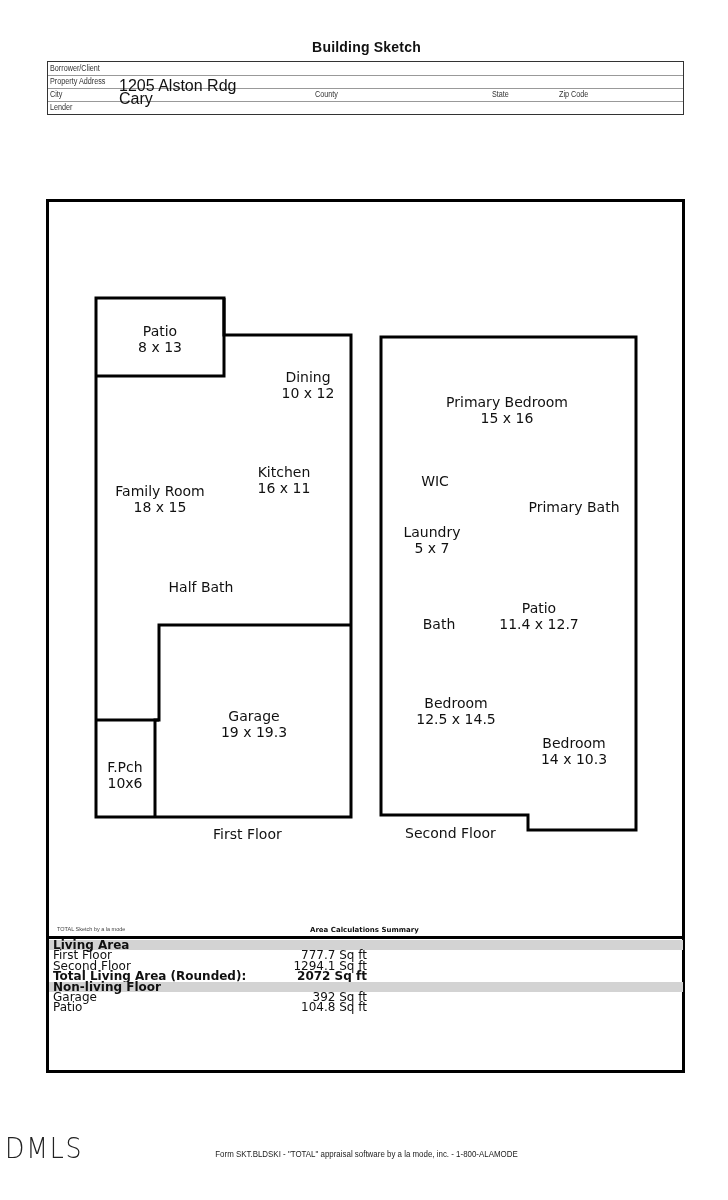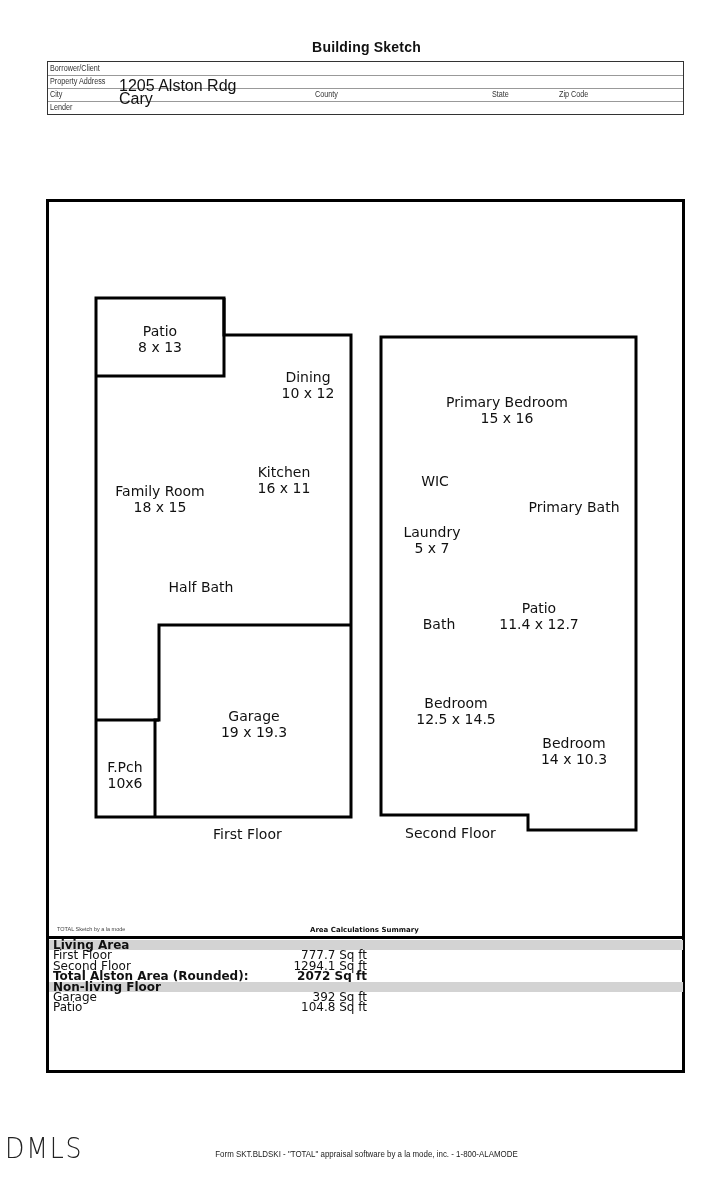--- a/index.html
+++ b/index.html
@@ -138,21 +138,21 @@
   </div>
   <div class="srow">
     <span class="slabel">First Floor</span>
     <span class="svalue">777.7 Sq ft</span>
   </div>
   <div class="srow">
     <span class="slabel">Second Floor</span>
     <span class="svalue">1294.1 Sq ft</span>
   </div>
   <div class="srow total">
-    <span class="slabel">Total Alston Area (Rounded):</span>
+    <span class="slabel">Total Living Area (Rounded):</span>
     <span class="svalue">2072 Sq ft</span>
   </div>
   <div class="srow section">
     <span class="slabel">Non-living Floor</span>
   </div>
   <div class="srow">
     <span class="slabel">Garage</span>
     <span class="svalue">392 Sq ft</span>
   </div>
   <div class="srow">

